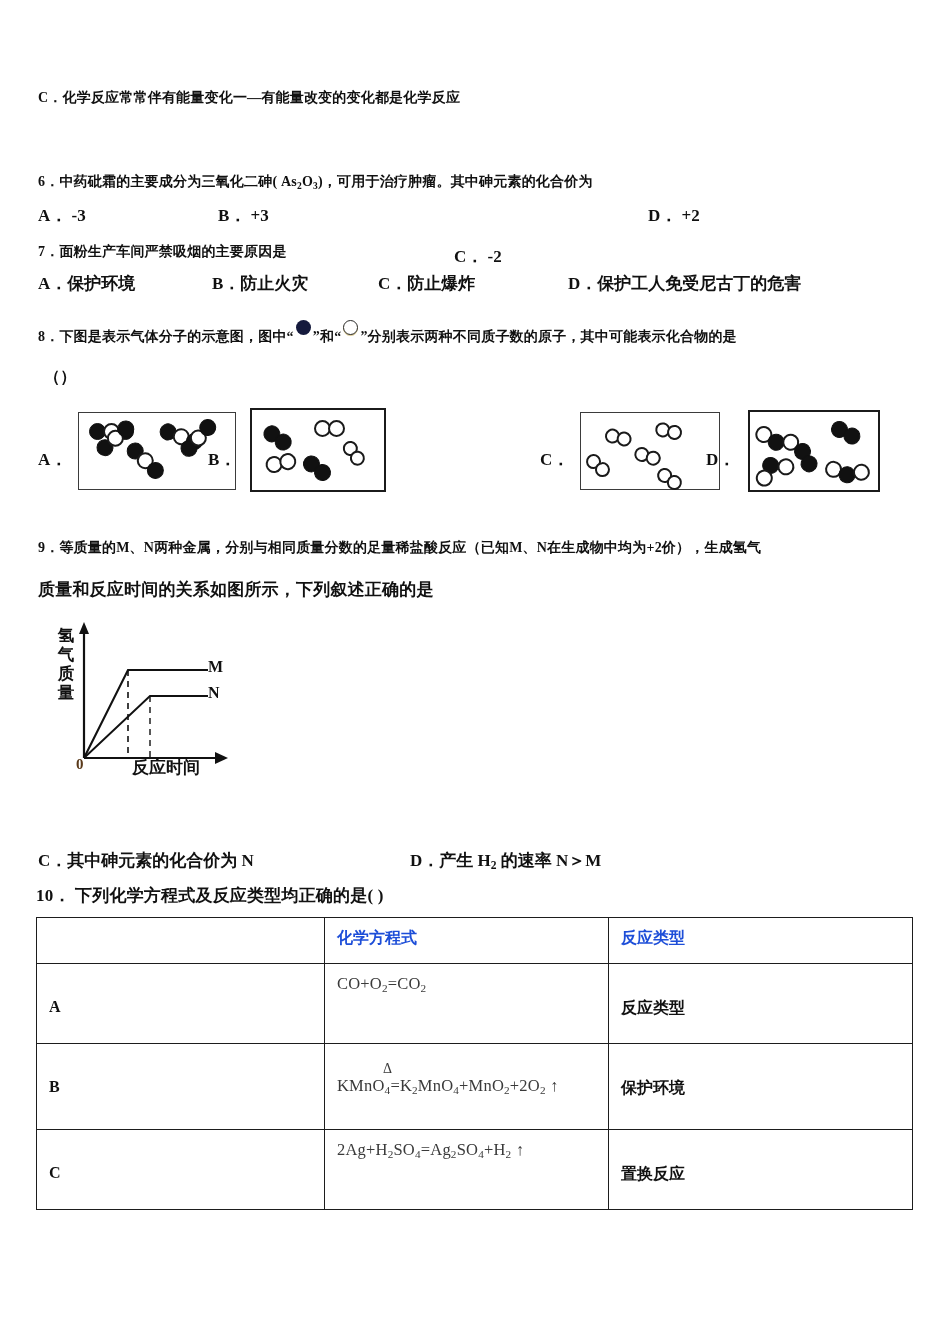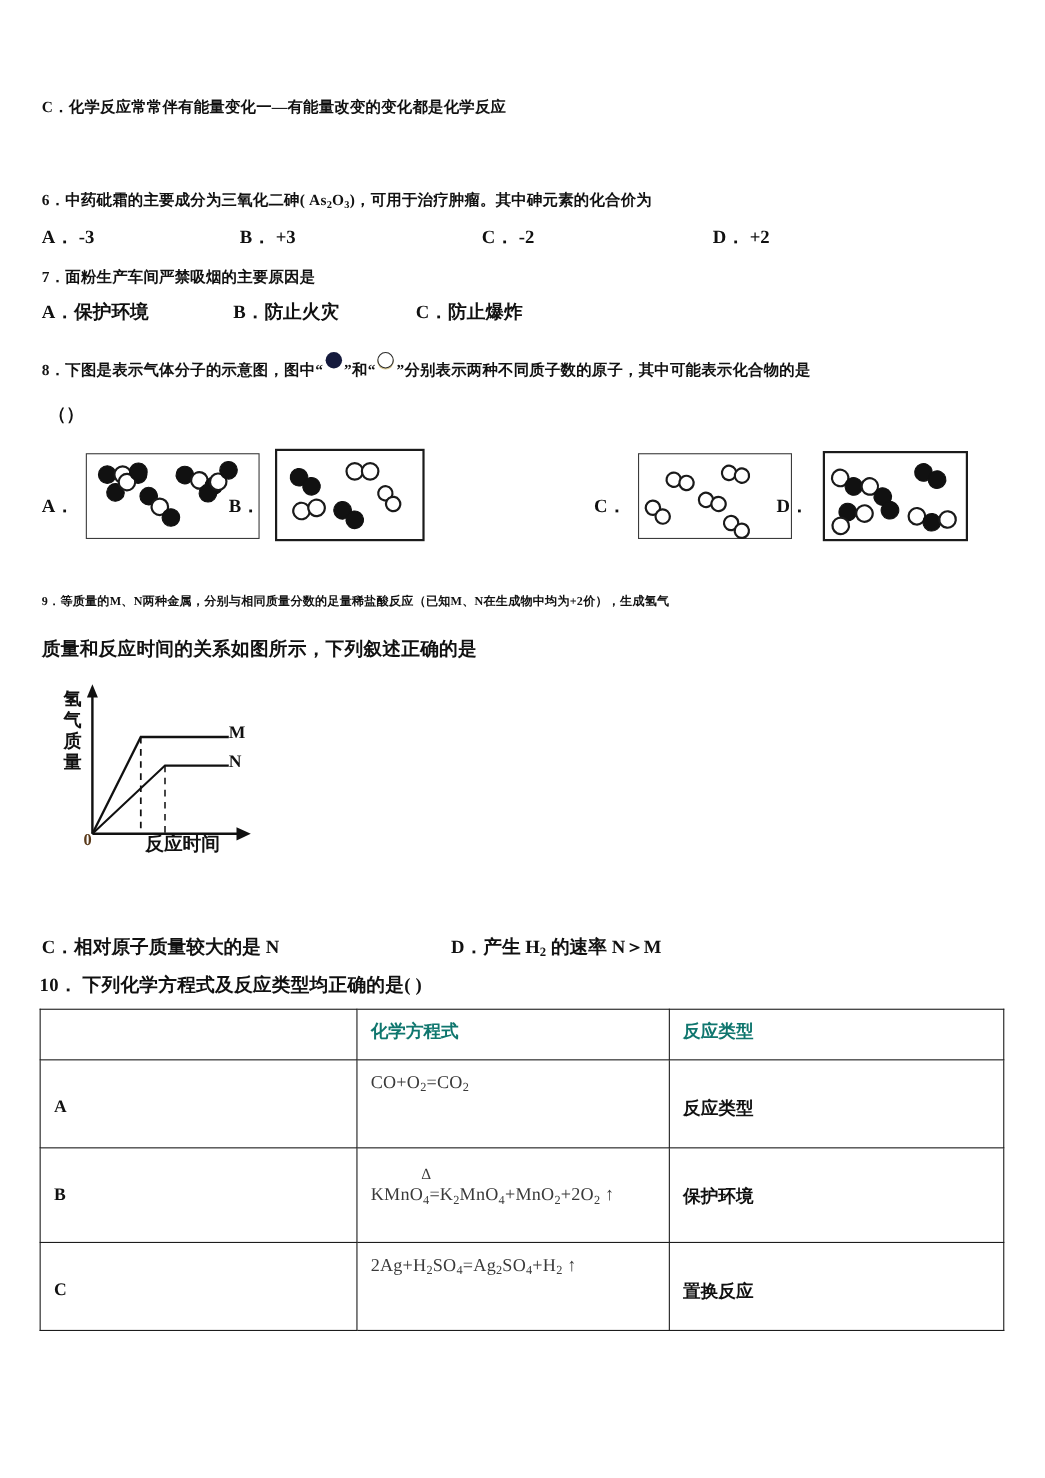--- a/index.html
+++ b/index.html
@@ -49,21 +49,21 @@
   .xlab{position:absolute;font-size:17px;font-weight:700;}
   .originlab{position:absolute;font-size:15px;font-weight:700;color:#5a3a1a;}
   .serieslab{position:absolute;font-size:16px;font-weight:700;}
 
   
   .tbl{position:absolute;border-collapse:collapse;table-layout:fixed;}
   .tbl td{border:1.3px solid #1d1d1d;vertical-align:top;padding:10px 12px 0 12px;
           font-size:16px;font-weight:700;}
   .tbl td.eq{font-weight:400;font-family:"Liberation Serif",serif;font-size:16.5px;
              color:#3a3a3a;letter-spacing:.2px;}
-  .tbl td.hd{font-weight:700;color:#0f766e;}
+  .tbl td.hd{font-weight:700;color:#1d4ed8;}
   .tbl td.rl{font-weight:700;padding-top:34px;}
   .tbl td.rt{font-weight:700;padding-top:34px;}
   .eqbox{position:relative;display:inline-block;}
   .delta{position:absolute;left:46px;top:-15px;font-size:14px;}
   .eqline{position:relative;}
 </style>
 </head>
 <body>
 
 <div class="page">
@@ -73,32 +73,33 @@
   </div>
 
 
   <div class="line q-line" style="left:38px;top:173px;">
     <span>6．</span><span>中药砒霜的主要成分为三氧化二砷( As</span><sub>2</sub><span>O</span><sub>3</sub><span>)，可用于治疗肿瘤。其中砷元素的化合价为</span>
   </div>
 
   <div class="optrow" style="left:38px;top:204px;">
     <span style="left:0px;"><b>A．</b>&nbsp;<span>-3</span></span>
     <span style="left:180px;"><b>B．</b>&nbsp;<span>+3</span></span>
-    <span style="left:400px;"><b>C．</b>&nbsp;<span>-2</span></span>
+    <span style="left:416px;margin-top:41px;"><b>C．</b>&nbsp;<span>-2</span></span>
     <span style="left:610px;"><b>D．</b>&nbsp;<span>+2</span></span>
   </div>
 
   <div class="line q-line" style="left:38px;top:243px;">
     <span>7．</span><span>面粉生产车间严禁吸烟的主要原因是</span>
   </div>
 
   <div class="optrow" style="left:38px;top:272px;text-align:center;">
     <span style="left:0px;"><b>A．</b><span>保护环境</span></span>
     <span style="left:174px;"><b>B．</b><span>防止火灾</span></span>
     <span style="left:340px;"><b>C．</b><span>防止爆炸</span></span>
+    <span style="left:530px;"><b>D．</b><span>保护工人免受尼古丁的危害</span></span>
   </div>
 
   <div class="line q-line" style="left:38px;top:320px;">
     <span>8．</span><span>下图是表示气体分子的示意图，图中“</span><span class="atom-inline atom-dark"></span><span>”和“</span><span class="atom-inline atom-light"></span><span>”分别表示两种不同质子数的原子，其中可能表示化合物的是</span>
   </div>
 
   <div class="line q-line" style="left:44px;top:367px;font-size:16px;">（）</div>
 
   <div class="panel-wrap" style="left:38px;top:400px;">
     <div class="panel-letter" style="left:0px;top:48px;">A．</div>
@@ -206,21 +207,21 @@
           <div class="atom w" style="left:-10px;top:10px;"></div>
       </div>
       <div class="mol" style="left:76px;top:48px;transform:rotate(6deg);">
         <div class="atom w" style="left:0px;top:0px;"></div>
           <div class="atom b" style="left:14px;top:4px;"></div>
           <div class="atom w" style="left:28px;top:0px;"></div>
       </div>
     </div>
   </div>
 
-  <div class="line q-line" style="left:38px;top:539px;font-size:11px;">
+  <div class="line q-line" style="left:38px;top:539px;font-size:14px;">
     <span>9．</span><span>等质量的M、N两种金属，分别与相同质量分数的足量稀盐酸反应（已知M、N在生成物中均为+2价），生成氢气</span>
   </div>
   <div class="line q-line" style="left:38px;top:578px;font-size:17px;">质量和反应时间的关系如图所示，下列叙述正确的是</div>
 
   <div class="chart" style="left:46px;top:618px;width:280px;height:170px;">
     <div class="ylab" style="left:10px;top:8px;">氢<br>气<br>质<br>量</div>
     <svg width="260" height="170" viewBox="0 0 260 170">
 
       <line x1="38" y1="140" x2="38" y2="12" stroke="#111" stroke-width="2.2"></line>
       <polygon points="38,4 33,16 43,16" fill="#111"></polygon>
@@ -235,21 +236,21 @@
       <line x1="82" y1="52" x2="82" y2="140" stroke="#111" stroke-width="1.6" stroke-dasharray="6,5"></line>
       <line x1="104" y1="78" x2="104" y2="140" stroke="#111" stroke-width="1.4" stroke-dasharray="6,5"></line>
     </svg>
     <div class="serieslab" style="left:162px;top:40px;">M</div>
     <div class="serieslab" style="left:162px;top:66px;">N</div>
     <div class="originlab" style="left:30px;top:138px;">0</div>
     <div class="xlab" style="left:86px;top:138px;">反应时间</div>
   </div>
 
   <div class="optrow" style="left:38px;top:849px;">
-    <span style="left:0px;"><b>C．</b><span>相对原子质量较大的是 N</span></span>
+    <span style="left:0px;"><b>C．</b><span>其中砷元素的化合价为 N</span></span>
     <span style="left:372px;"><b>D．</b><span>产生 H</span><sub>2</sub><span> 的速率 N＞M</span></span>
   </div>
 
   <div class="line q-line" style="left:36px;top:884px;font-size:17px;">
     <span>10．</span>&nbsp;<span>下列化学方程式及反应类型均正确的是(   )</span>
   </div>
 
   <table class="tbl" style="left:36px;top:917px;width:876px;">
     <colgroup>
         <col style="width:288px">

